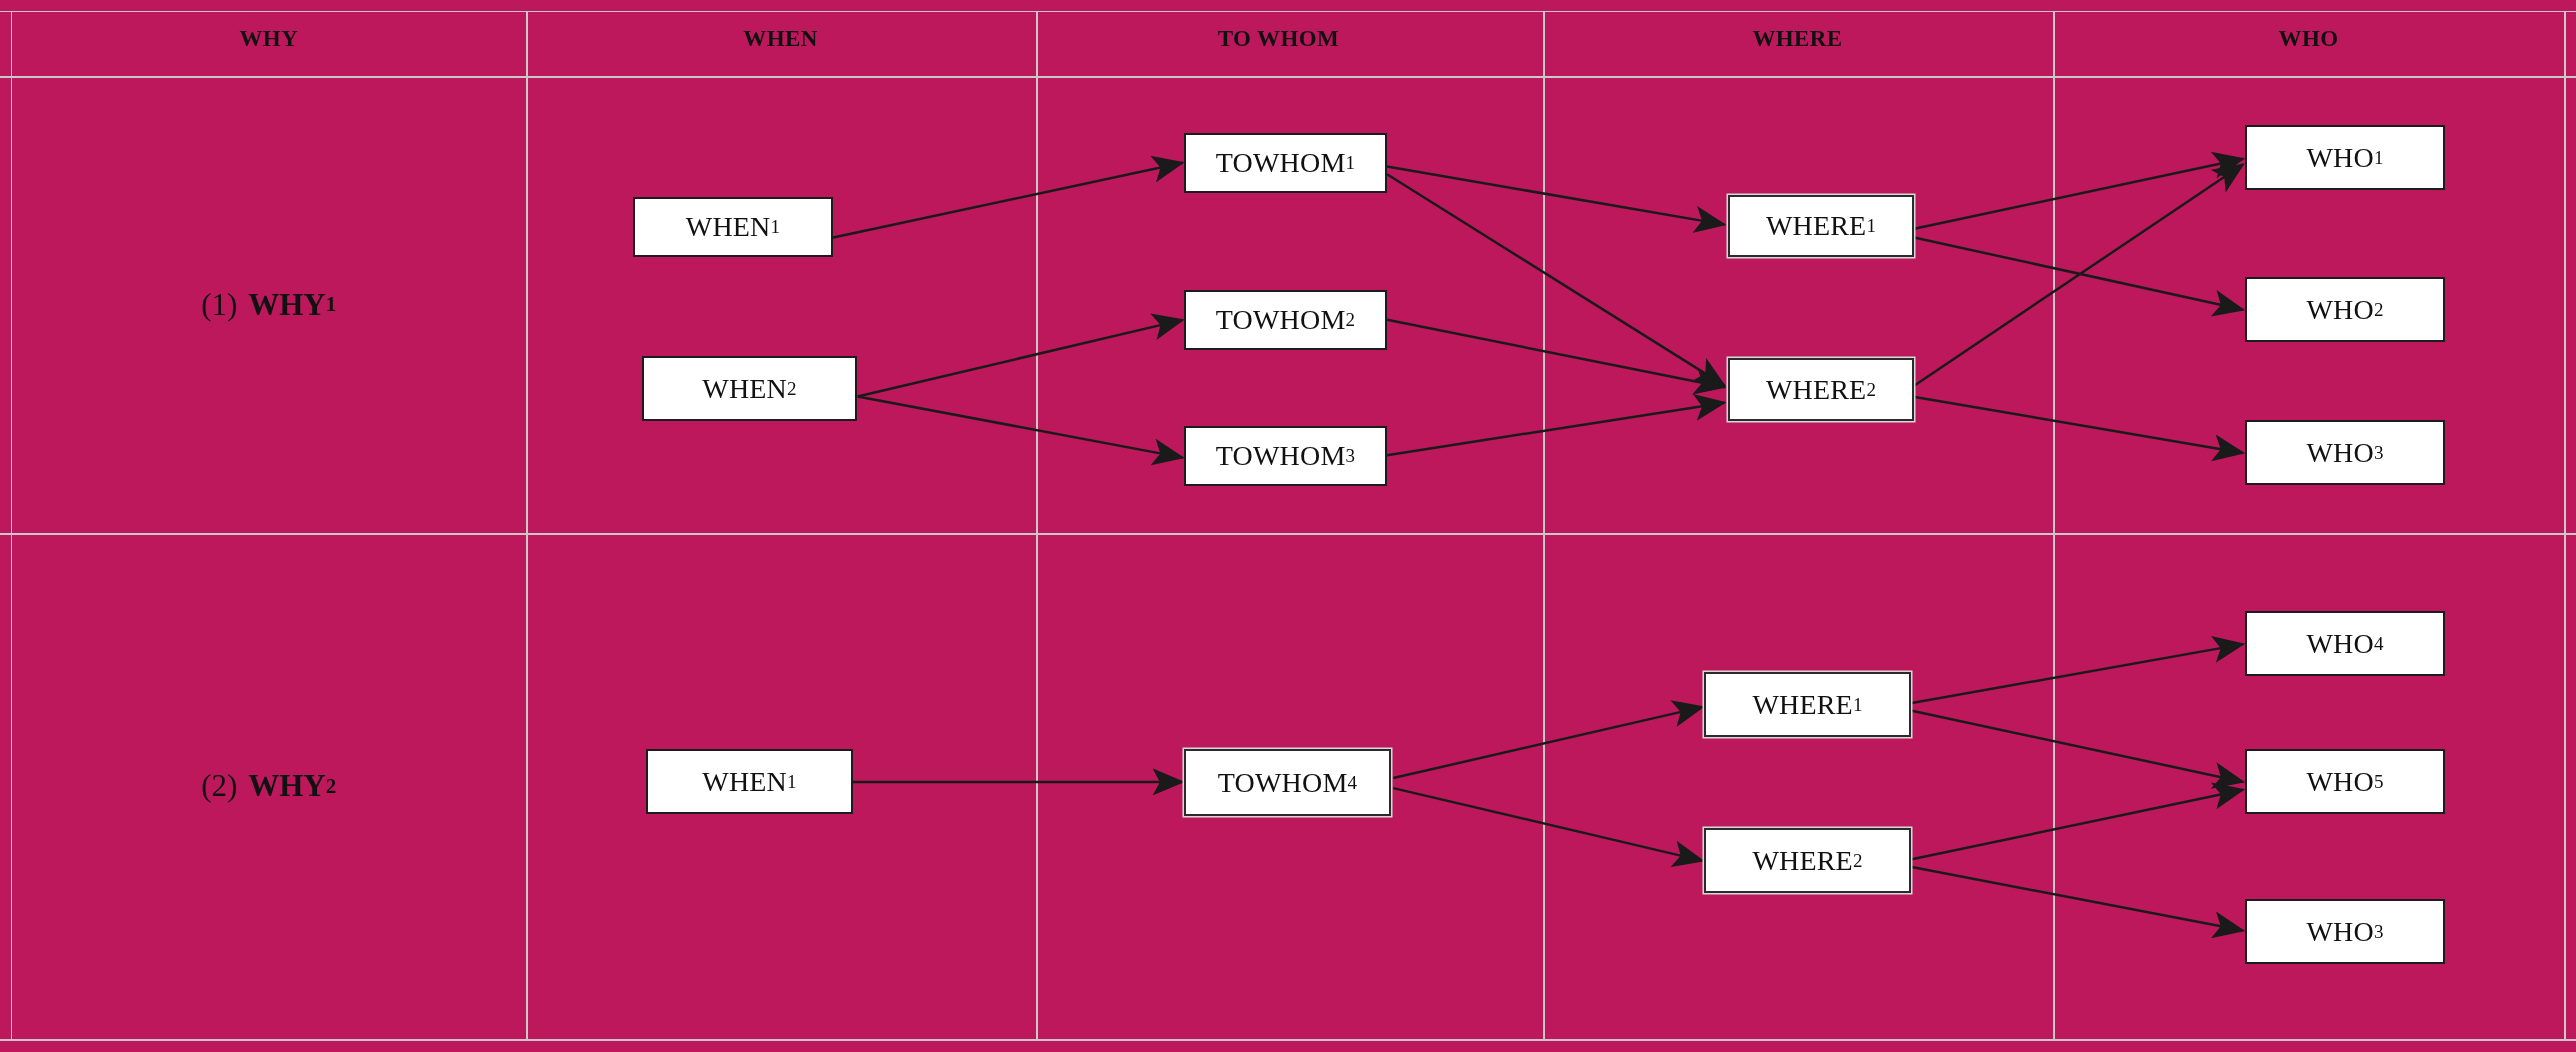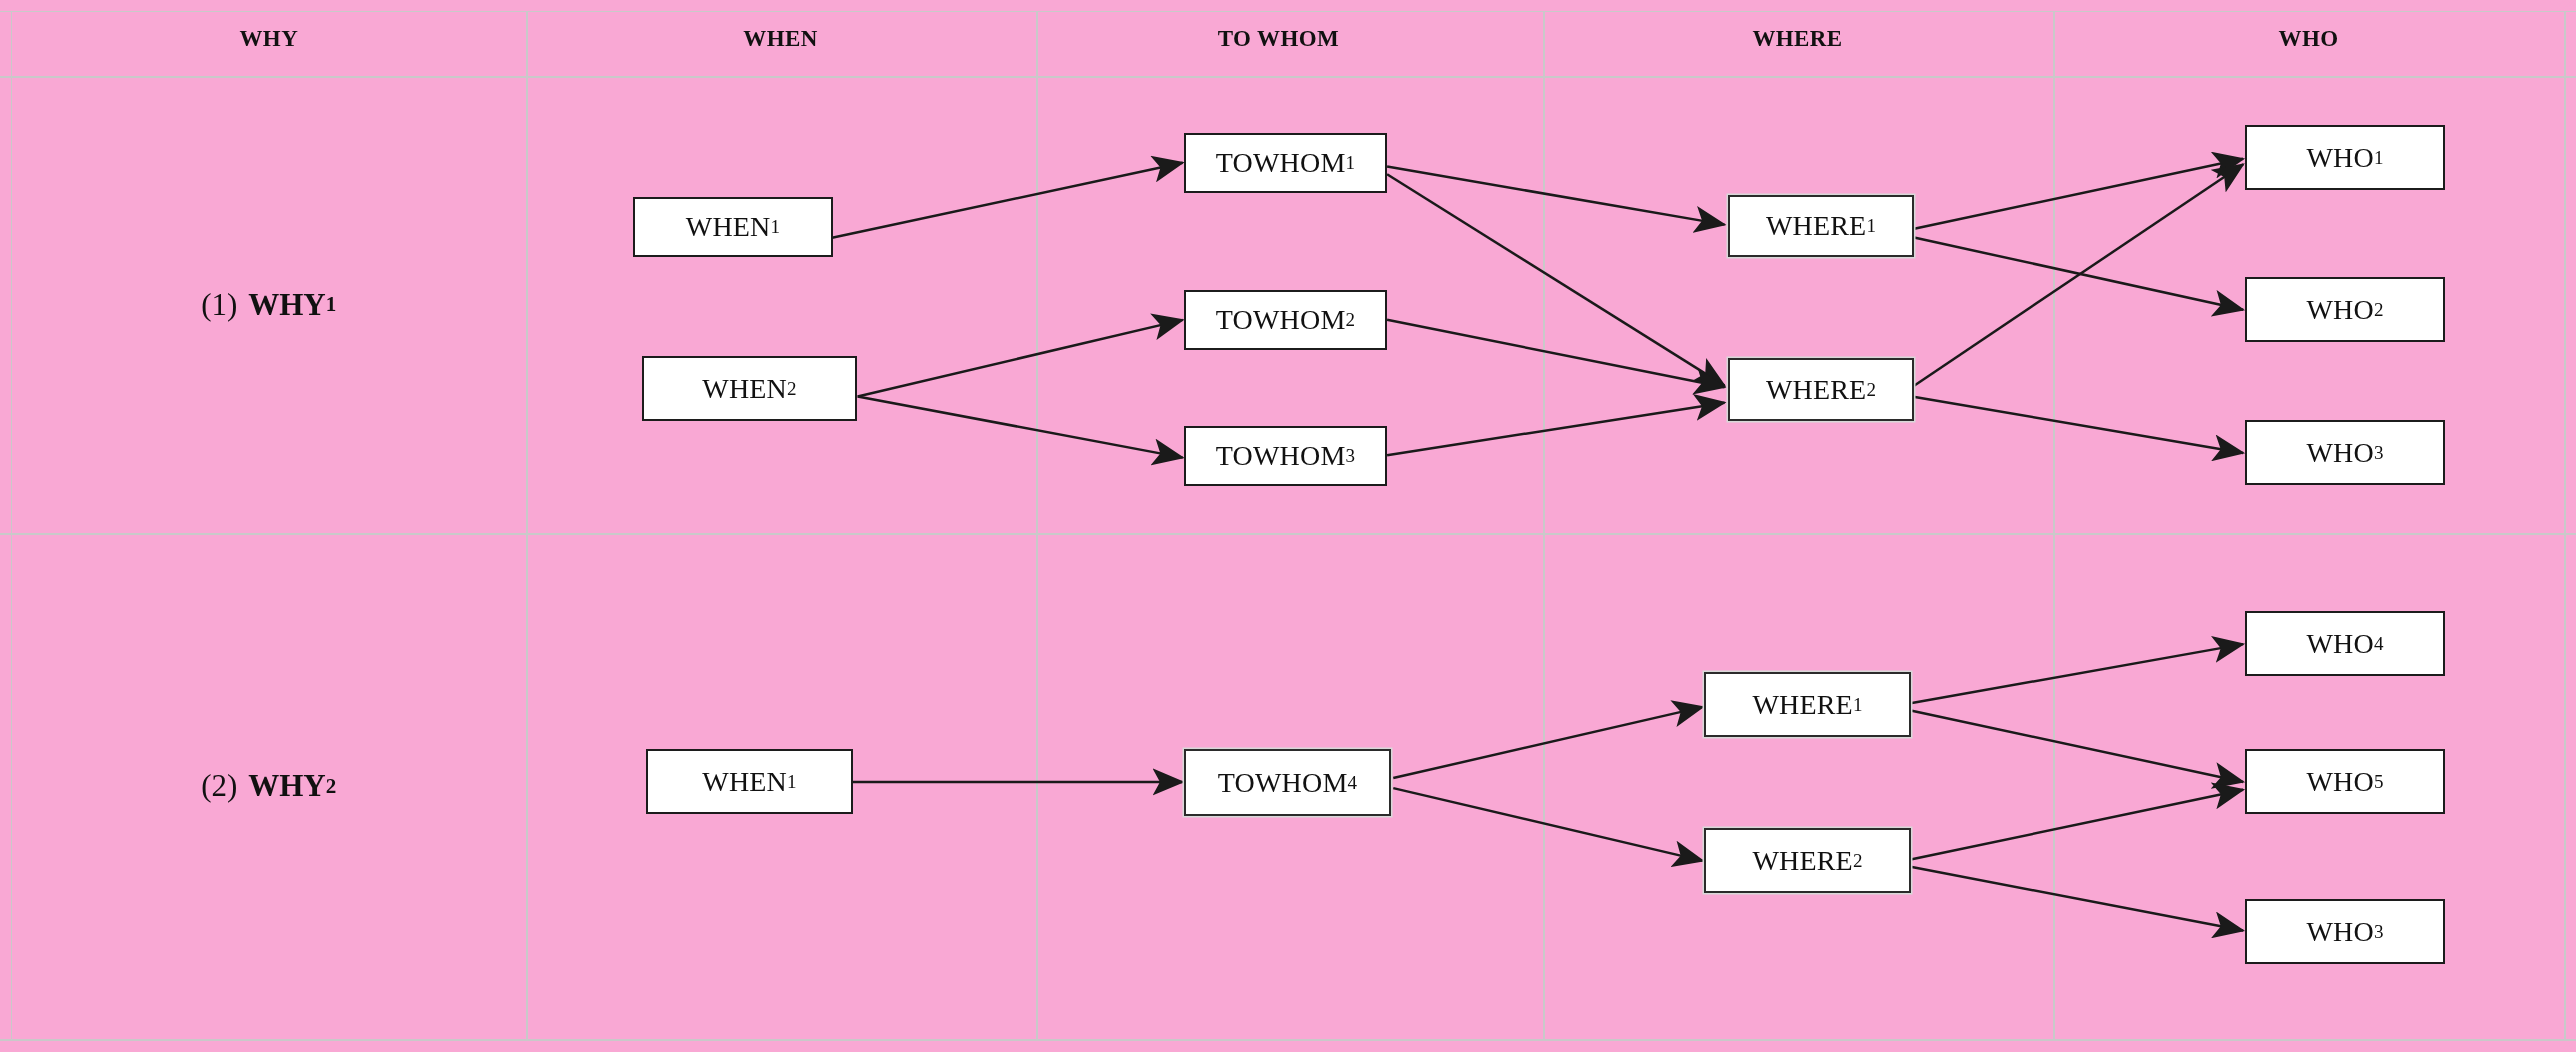--- a/index.html
+++ b/index.html
@@ -2,21 +2,21 @@
 <html style="font-size:12.4px"><head>
 <meta charset="utf-8">
 <style>
   html,body{margin:0;padding:0;background:#ffffff;}
   body{
     width:2576px;height:1053px;
     font-family:"Liberation Serif","DejaVu Serif",serif;
     color:#111;
     overflow:hidden;
   }
-  #page{position:relative;width:2576px;height:1053px;background:#f9a8d4;}
+  #page{position:relative;width:2576px;height:1053px;background:#be185d;}
 
   
   .grid{position:absolute;inset:0;}
   .hline{position:absolute;left:0;width:2576px;height:1.5px;background:#c9c9c9;}
   .vline{position:absolute;top:0;width:1.5px;background:#c9c9c9;}
 
   
   .hdr{
     position:absolute;top:0;height:77px;
     display:flex;align-items:center;justify-content:center;

